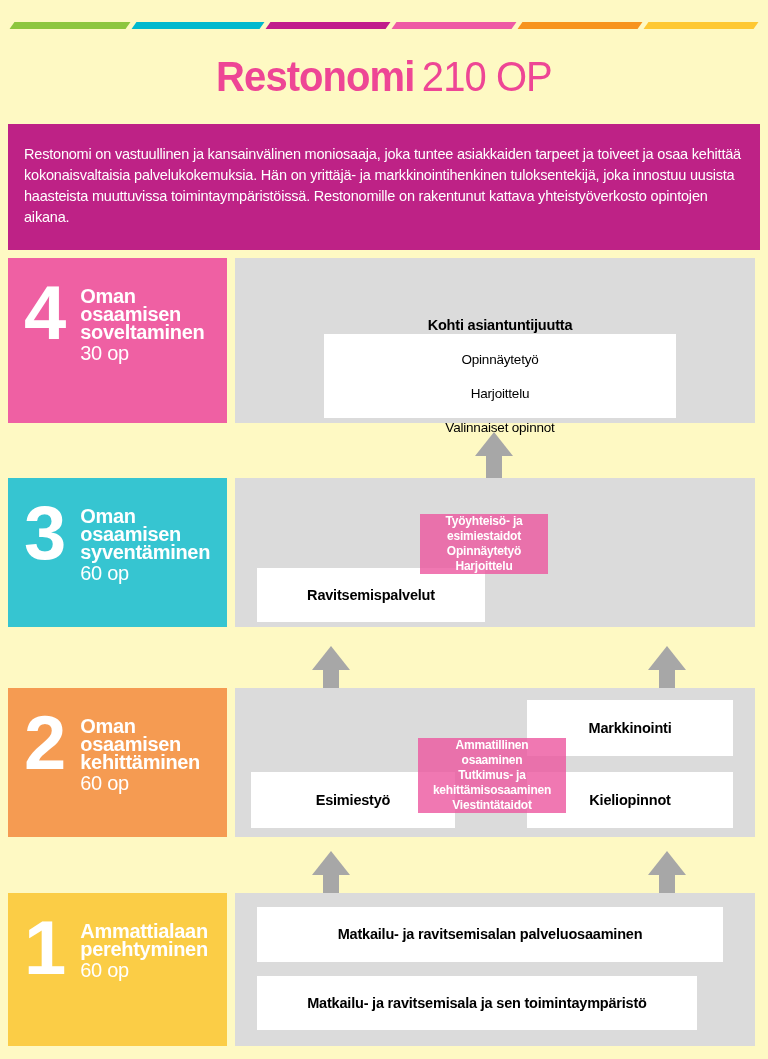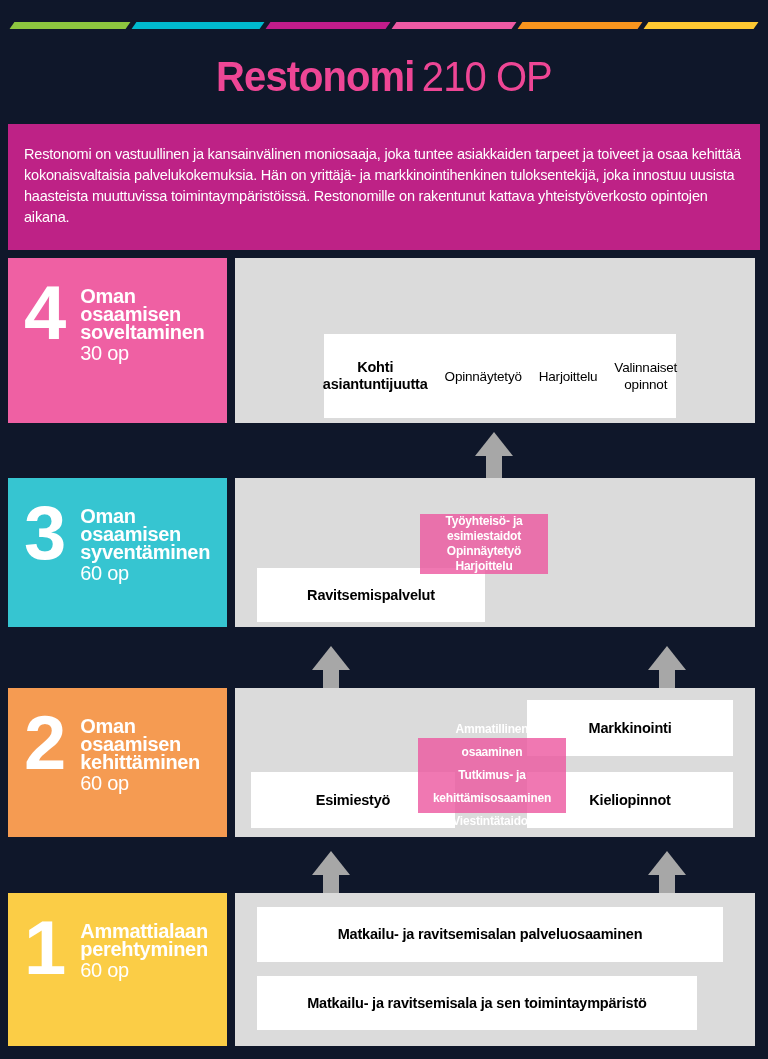--- a/index.html
+++ b/index.html
@@ -1,17 +1,17 @@
 <!DOCTYPE html>
 <html><head>
 <meta charset="utf-8">
 <style>
   html,body { margin:0; padding:0; background:#fff; }
   .page {
-    position:relative; width:768px; height:1059px; background:#0f172a;
+    position:relative; width:768px; height:1059px; background:#fef9c3;
     font-family:"Liberation Sans", sans-serif; overflow:hidden;
   }
   
   .stripe-seg { position:absolute; top:22px; height:7px; transform:skewX(-35deg); }
   .seg-0 { left:12px;  width:116px; background:#8DC63F; }
   .seg-1 { left:134px; width:128px; background:#00B9CE; }
   .seg-2 { left:268px; width:120px; background:#C11C8B; }
   .seg-3 { left:394px; width:120px; background:#EE5AA4; }
   .seg-4 { left:520px; width:120px; background:#F7941E; }
   .seg-5 { left:646px; width:110px; background:#FEC832; }
@@ -49,21 +49,21 @@
 
   
   .panel { position:absolute; left:235px; width:520px; background:#DBDBDB; }
   .panel-4 { top:258px; height:165px; }
   .panel-3 { top:478px; height:149px; }
   .panel-2 { top:688px; height:149px; }
   .panel-1 { top:893px; height:153px; }
 
   .box {
     position:absolute; background:#fff; color:#000;
-    display:flex; flex-direction:row; align-items:center; justify-content:center;
+    display:flex; flex-direction:column; align-items:center; justify-content:center;
     text-align:center; font-weight:bold; font-size:14.5px; line-height:17px;
     letter-spacing:-0.2px;
     gap:17px;
   }
   
   .box-l4 { left:89px; top:76px; width:352px; height:84px; }
   .box-l4 .box-items { font-weight:normal; font-size:13.5px; }
   
   .box-l3-a { left:22px;  top:90px; width:228px; height:54px; }
   .box-l3-b { left:285px; top:90px; width:213px; height:54px; }
@@ -77,21 +77,21 @@
   .box-l1-b { left:22px; top:83px; width:440px; height:54px; }
 
   
   .overlay {
     position:absolute; z-index:3; background:rgba(236,86,159,0.8);
     color:#fff; font-weight:bold; font-size:12px; line-height:15px;
     display:flex; flex-direction:column; align-items:center; justify-content:center;
     text-align:center; letter-spacing:-0.2px;
   }
   .overlay-l3 { left:185px; top:36px; width:128px; height:60px; }
-  .overlay-l2 { left:183px; top:50px; width:148px; height:75px;gap:8px; }
+  .overlay-l2 { left:183px; top:50px; width:148px; height:75px; }
 
   
   .arrow { position:absolute; width:38px; }
   .arrow .head {
     width:0; height:0; margin:0 auto;
     border-left:19px solid transparent; border-right:19px solid transparent;
     border-bottom:24px solid #A7A7A7;
   }
   .arrow .stem { width:16px; margin:0 auto; background:#A7A7A7; }
   .arrow-a  { left:475px; top:432px; } .arrow-a .stem { height:22px; }

